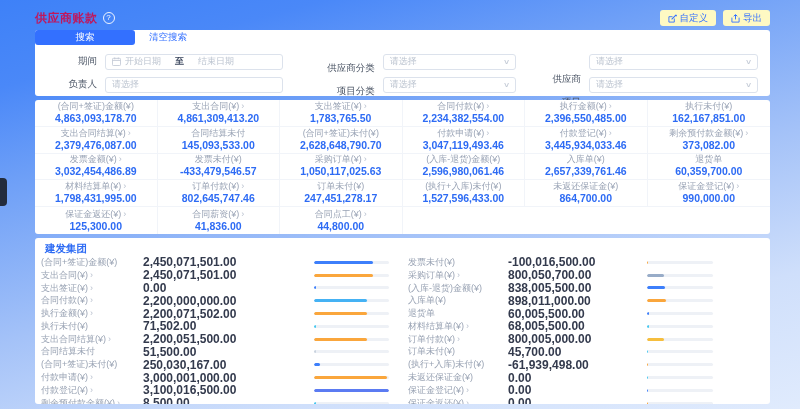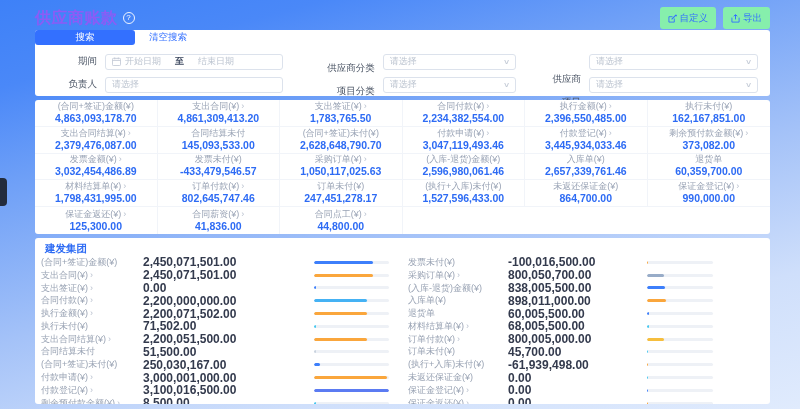--- a/index.html
+++ b/index.html
@@ -6,25 +6,25 @@
   html,body { width:800px; height:409px; overflow:hidden;
     font-family:"Liberation Sans", sans-serif; }
   .bg { position:absolute; inset:0; width:800px; height:409px;
     background:linear-gradient(165deg,#3E81F8 0%,#4A88F8 14%,#6FA0F7 30%,#A4C2F8 55%,#CFDFFB 78%,#E0EBFD 100%); }
   .side-tab { position:absolute; left:0; top:178px; width:7px; height:28px;
     background:#232C3D; border-radius:0 4px 4px 0; z-index:5; }
 
   
   .topbar { position:absolute; left:35px; top:8px; width:735px; height:20px;
     display:flex; align-items:center; z-index:3; }
-  .page-title { color:#8b5cf6; font-size:16px; font-weight:bold; letter-spacing:.5px; }
+  .page-title { color:#be185d; font-size:12px; font-weight:bold; letter-spacing:.5px; }
   .help { width:12px; height:12px; border:1px solid rgba(255,255,255,.9); border-radius:50%;
     color:#fff; font-size:8px; line-height:10px; text-align:center; margin-left:5px; }
   .topbar .spacer { flex:1; }
-  .tb-btn { height:22px; background:#86efac; border-radius:3px; color:#3370FF;
+  .tb-btn { height:16px; background:#fef9c3; border-radius:3px; color:#3370FF;
     display:flex; align-items:center; padding:0 8px; font-size:9.5px; margin-left:7px; cursor:pointer; }
   .tb-btn svg { margin-right:3px; }
 
   .panel { position:absolute; left:35px; width:735px; background:#fff; border-radius:3px; z-index:2; }
   .panel-filters { top:30px; height:66px; }
   .panel-stats { top:100px; height:134px; overflow:hidden; }
   .panel-group { top:238px; height:166px; overflow:hidden; }
 
   
   .f-row { position:absolute; left:12px; right:12px; display:flex; align-items:center; }

